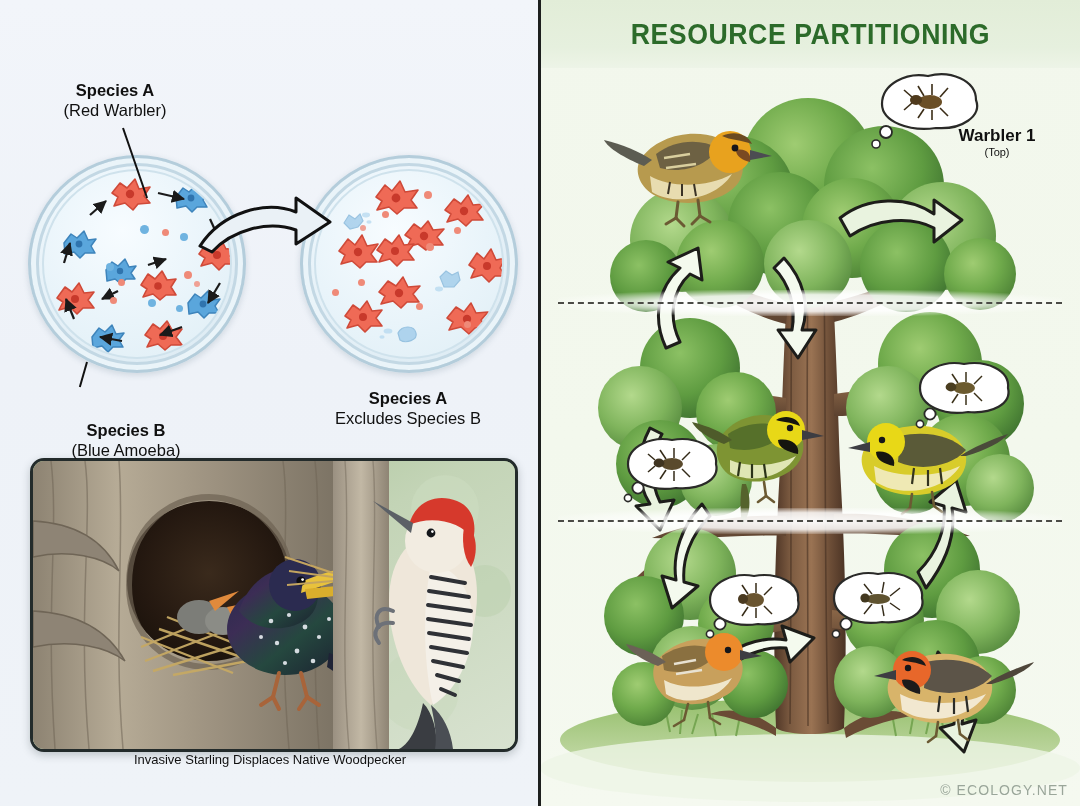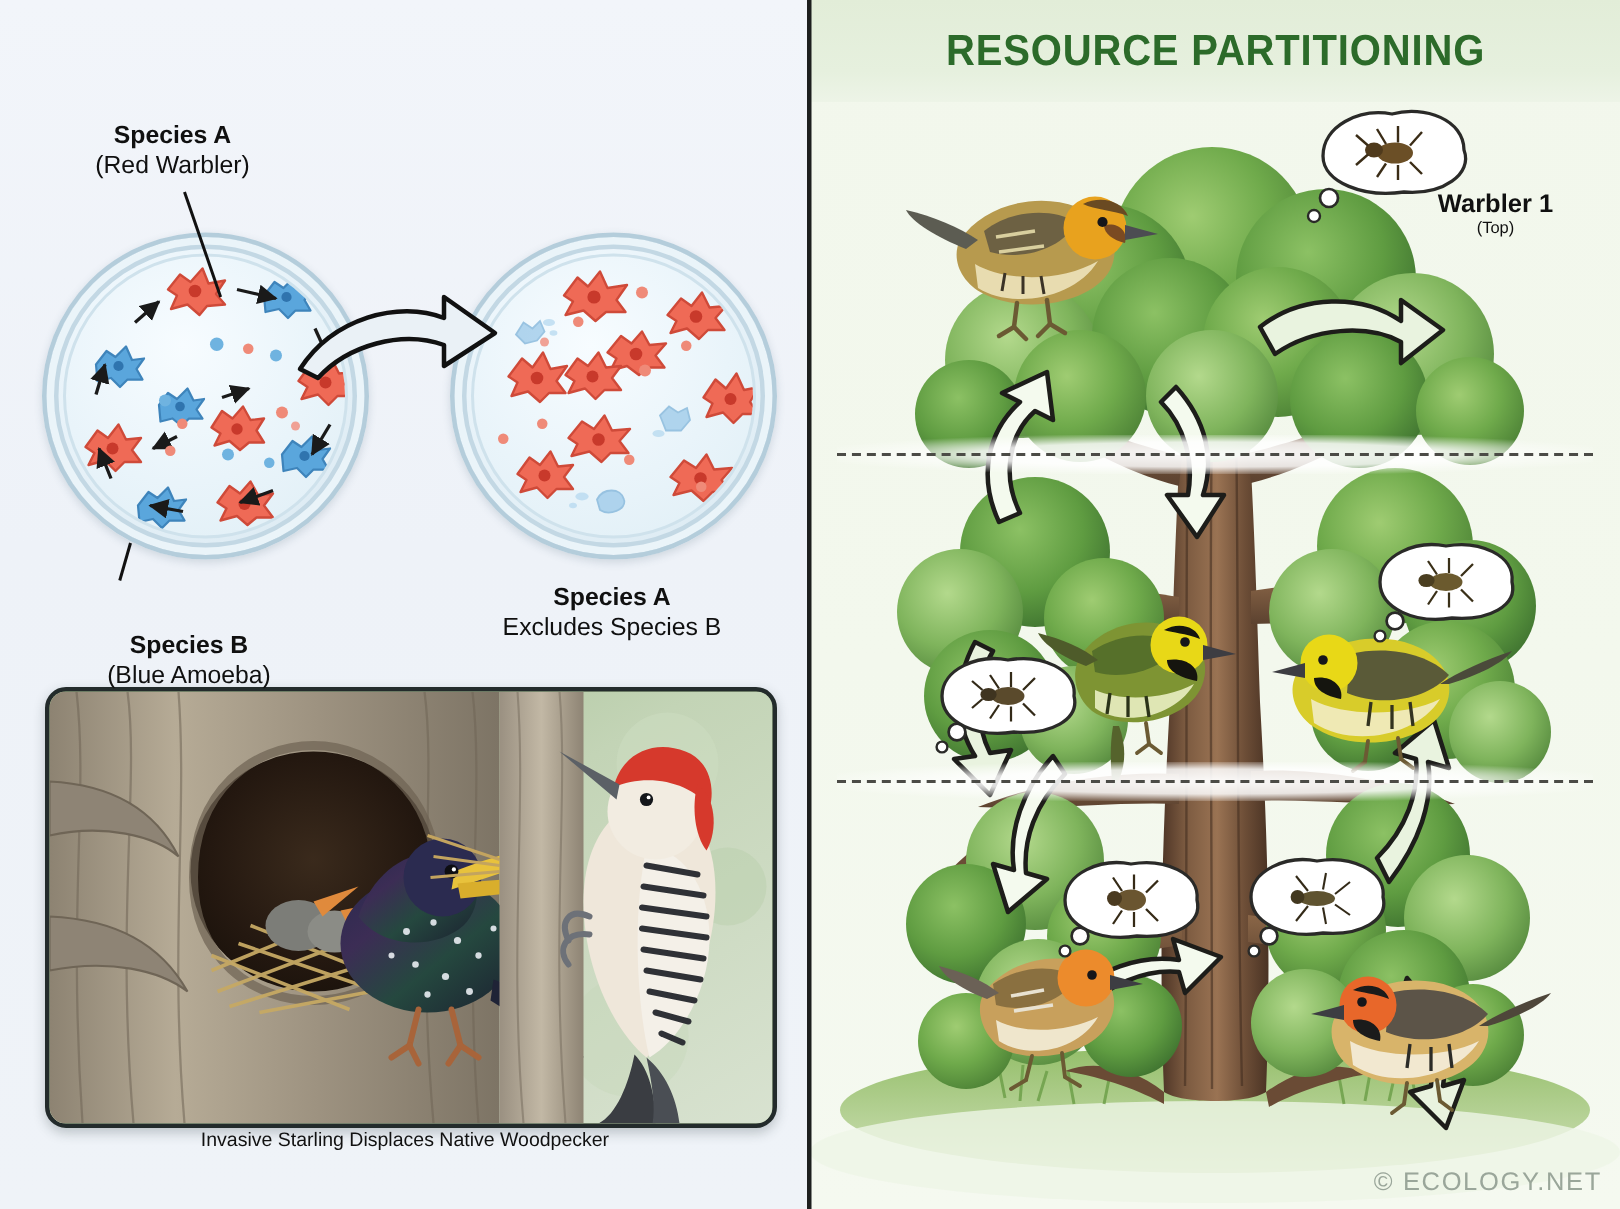--- a/index.html
+++ b/index.html
@@ -65,21 +65,21 @@
     background:radial-gradient(ellipse at center,rgba(255,255,255,.96) 0%,rgba(255,255,255,.85) 45%,rgba(255,255,255,0) 78%);}
   .zone-divider:after{content:"";position:absolute;left:0;top:12px;width:100%;height:0;
     border-top:2.5px dashed #4b4b46;}
   .zone1{top:222px;}
   .zone2{top:440px;}
 
   .wlbl{position:absolute;text-align:center;line-height:1.2;color:#101010;z-index:30;width:150px;}
   .wlbl .b{font-weight:700;font-size:17px;display:block;}
   .wlbl .n{font-weight:400;font-size:11px;display:block;}
 
-  .copyright{position:absolute;right:12px;bottom:8px;font-size:17px;letter-spacing:1.1px;
+  .copyright{position:absolute;right:12px;bottom:8px;font-size:14px;letter-spacing:1.1px;
     color:#9aa69a;z-index:35;}
 </style>
 </head>
 <body>
 
 <div class="infographic">
 
   <div class="panel panel-left">
 
 

